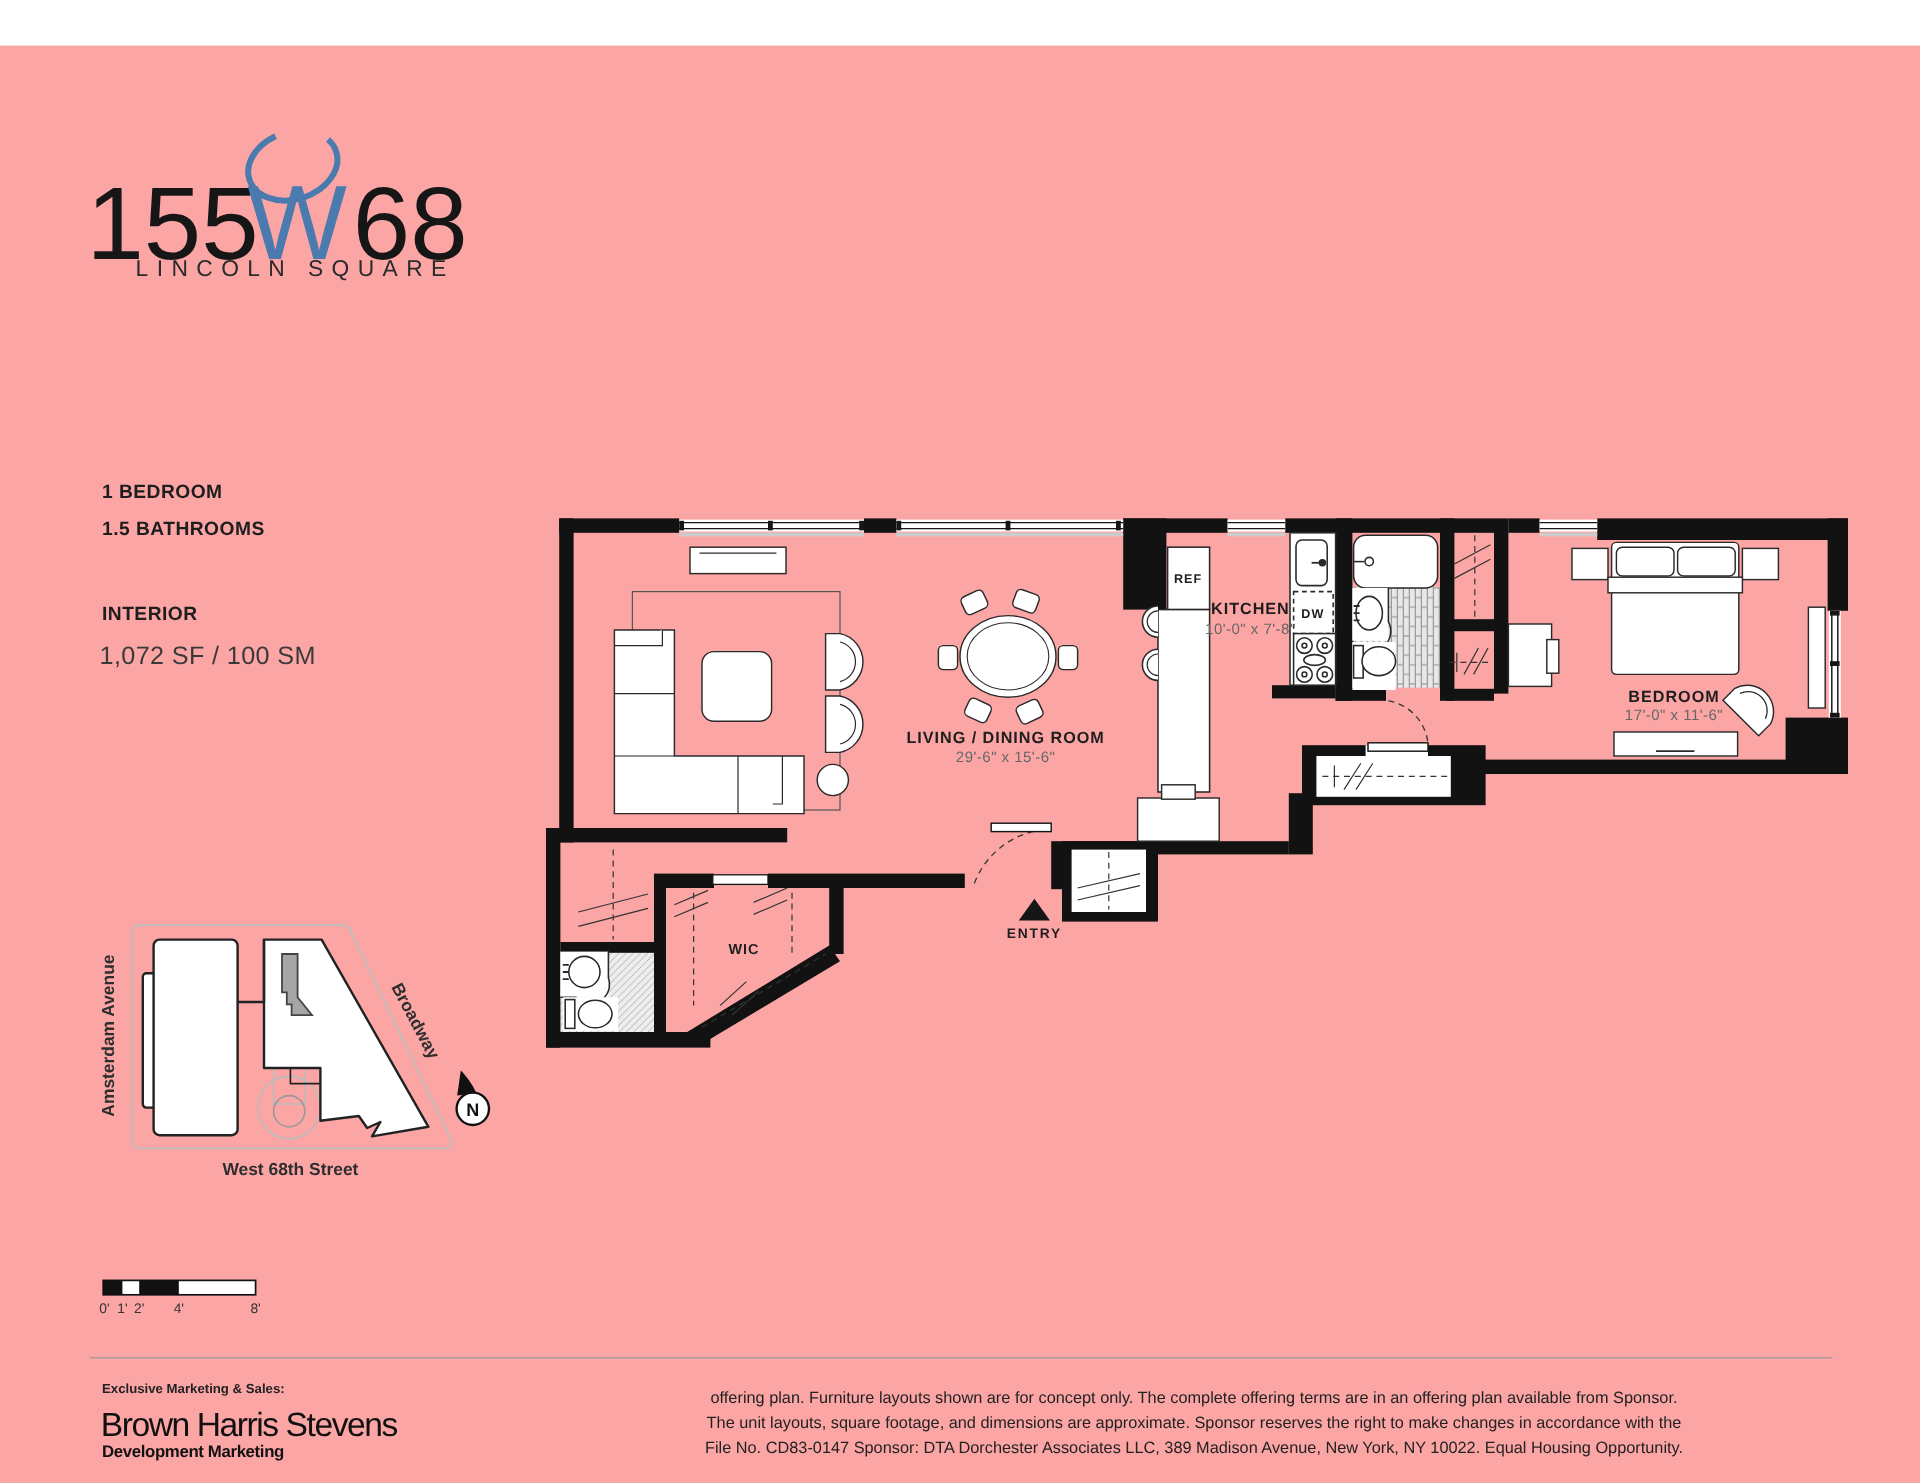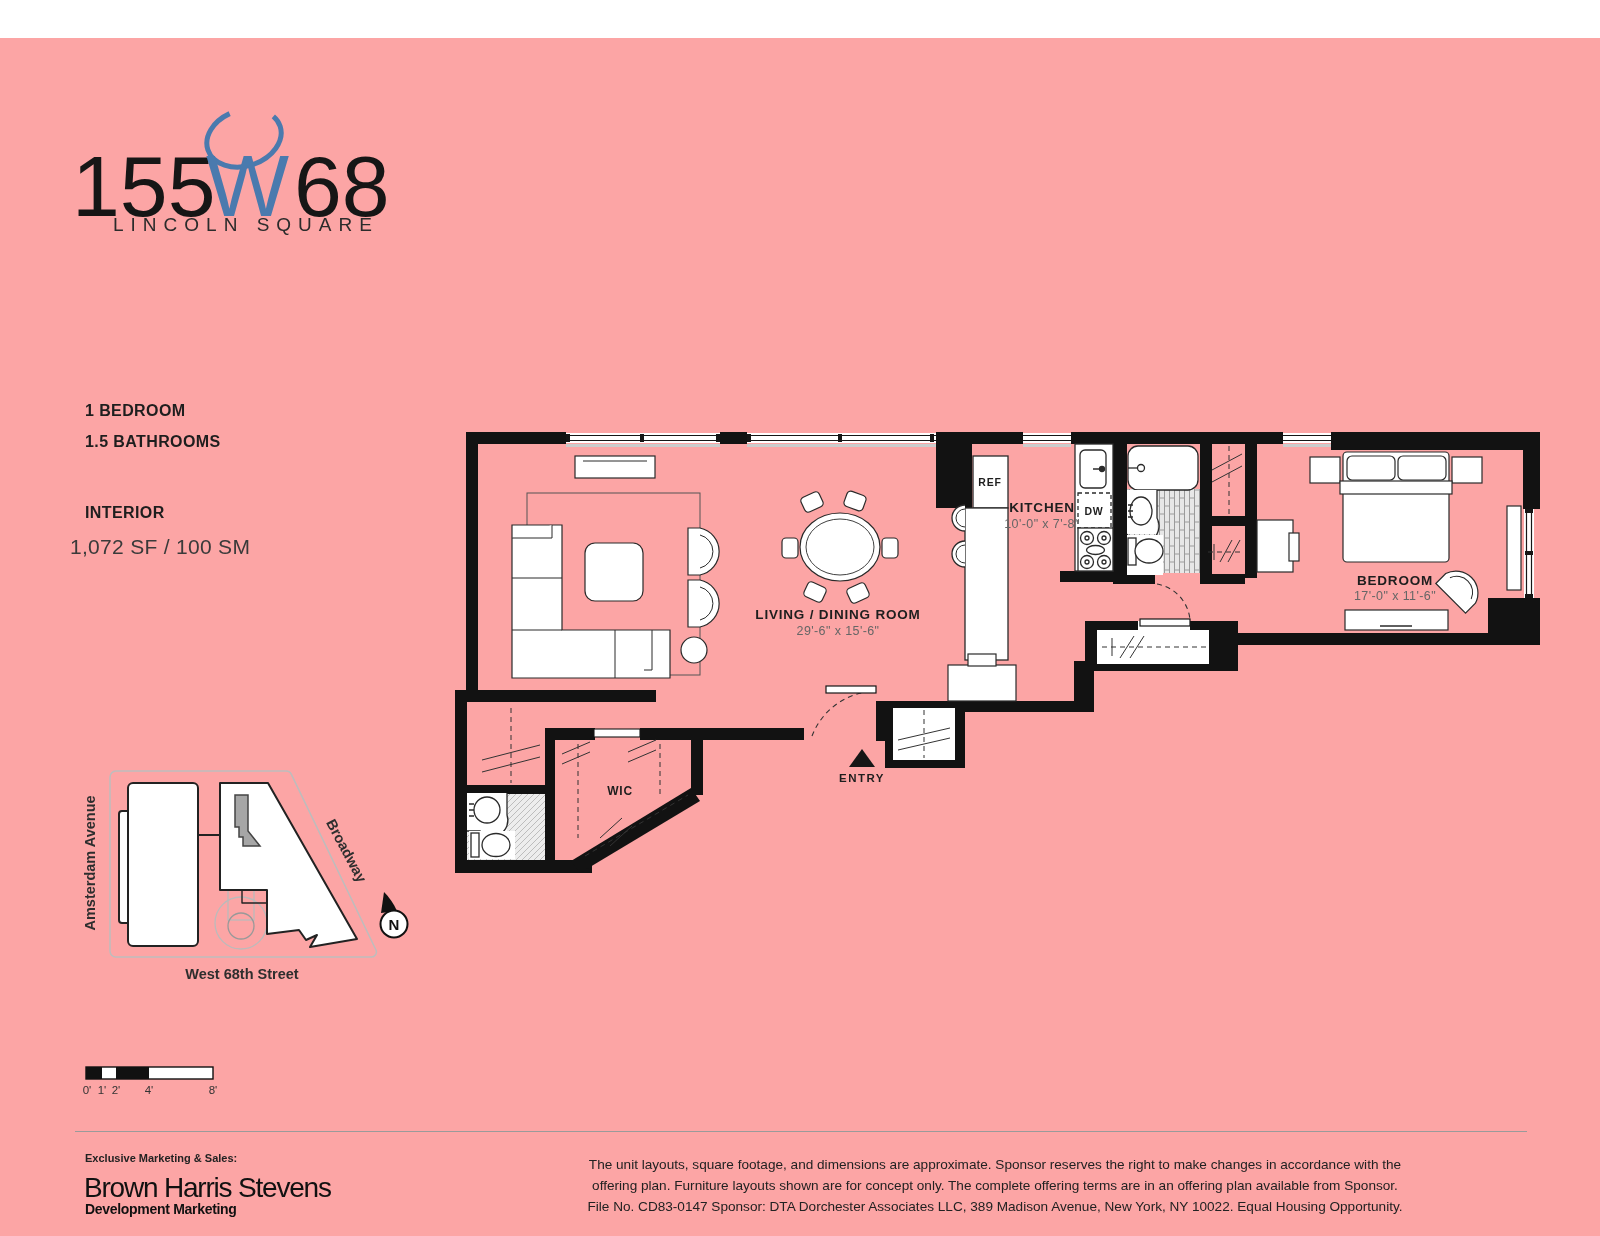--- a/index.html
+++ b/index.html
@@ -5,21 +5,21 @@
   html,body{margin:0;padding:0;background:#fff;}
   #page{position:relative;width:1600px;height:1236px;background:#fca5a5;overflow:hidden;
         font-family:"Liberation Sans",sans-serif;color:#1a1a1a;margin-top:38px;}
   .abs{position:absolute;}
   
   #tagline{left:113px;top:176px;font-size:19px;letter-spacing:7px;color:#2b2b2b;}
   #res-title{left:84px;top:278px;font-family:"DejaVu Serif",serif;font-weight:400;
              font-size:43px;letter-spacing:7px;color:#161616;}
   .spec{left:85px;font-size:16px;font-weight:bold;color:#1e1e1e;letter-spacing:.4px;}
   #spec-bed{top:364px;} #spec-bath{top:395px;text-align:right;} #spec-interior{top:466px;}
-  #spec-area{left:70px;top:497px;font-size:21px;color:#3a3a3a;letter-spacing:.3px;}
+  #spec-area{left:83px;top:497px;font-size:21px;color:#3a3a3a;letter-spacing:.3px;}
   
   #footer-rule{left:75px;top:1093px;width:1452px;height:1px;background:#9a9a9a;}
   #excl{left:85px;top:1114px;font-size:11px;font-weight:bold;color:#222;}
   #bhs-name{left:84px;top:1134px;font-size:28px;font-weight:normal;letter-spacing:-1.2px;color:#111;}
   #bhs-div{left:85px;top:1163px;font-size:14px;font-weight:bold;letter-spacing:-.3px;color:#111;}
   #disclaimer{left:545px;top:1116px;width:900px;text-align:center;font-size:13.6px;
               line-height:21px;color:#222;}
   svg text{font-family:"Liberation Sans",sans-serif;}
   .roomname{font-size:13.5px;font-weight:bold;fill:#1e1e1e;letter-spacing:.8px;}
   .roomdims{font-size:12.5px;fill:#666;letter-spacing:.4px;}
@@ -317,18 +317,18 @@
       <text x="69" y="30">4'</text>
       <text x="133" y="30">8'</text>
     </g>
   </svg>
 
   <div class="abs" id="footer-rule"></div>
   <div class="abs" id="excl">Exclusive Marketing &amp; Sales:</div>
   <div class="abs" id="bhs-name">Brown Harris Stevens</div>
   <div class="abs" id="bhs-div">Development Marketing</div>
   <div class="abs" id="disclaimer">
+    <div>offering plan. Furniture layouts shown are for concept only. The complete offering terms are in an offering plan available from Sponsor.</div>
     <div>The unit layouts, square footage, and dimensions are approximate. Sponsor reserves the right to make changes in accordance with the</div>
-    <div>offering plan. Furniture layouts shown are for concept only. The complete offering terms are in an offering plan available from Sponsor.</div>
     <div>File No. CD83-0147 Sponsor: DTA Dorchester Associates LLC, 389 Madison Avenue, New York, NY 10022. Equal Housing Opportunity.</div>
   </div>
 
 </div>
 
 </body></html>

